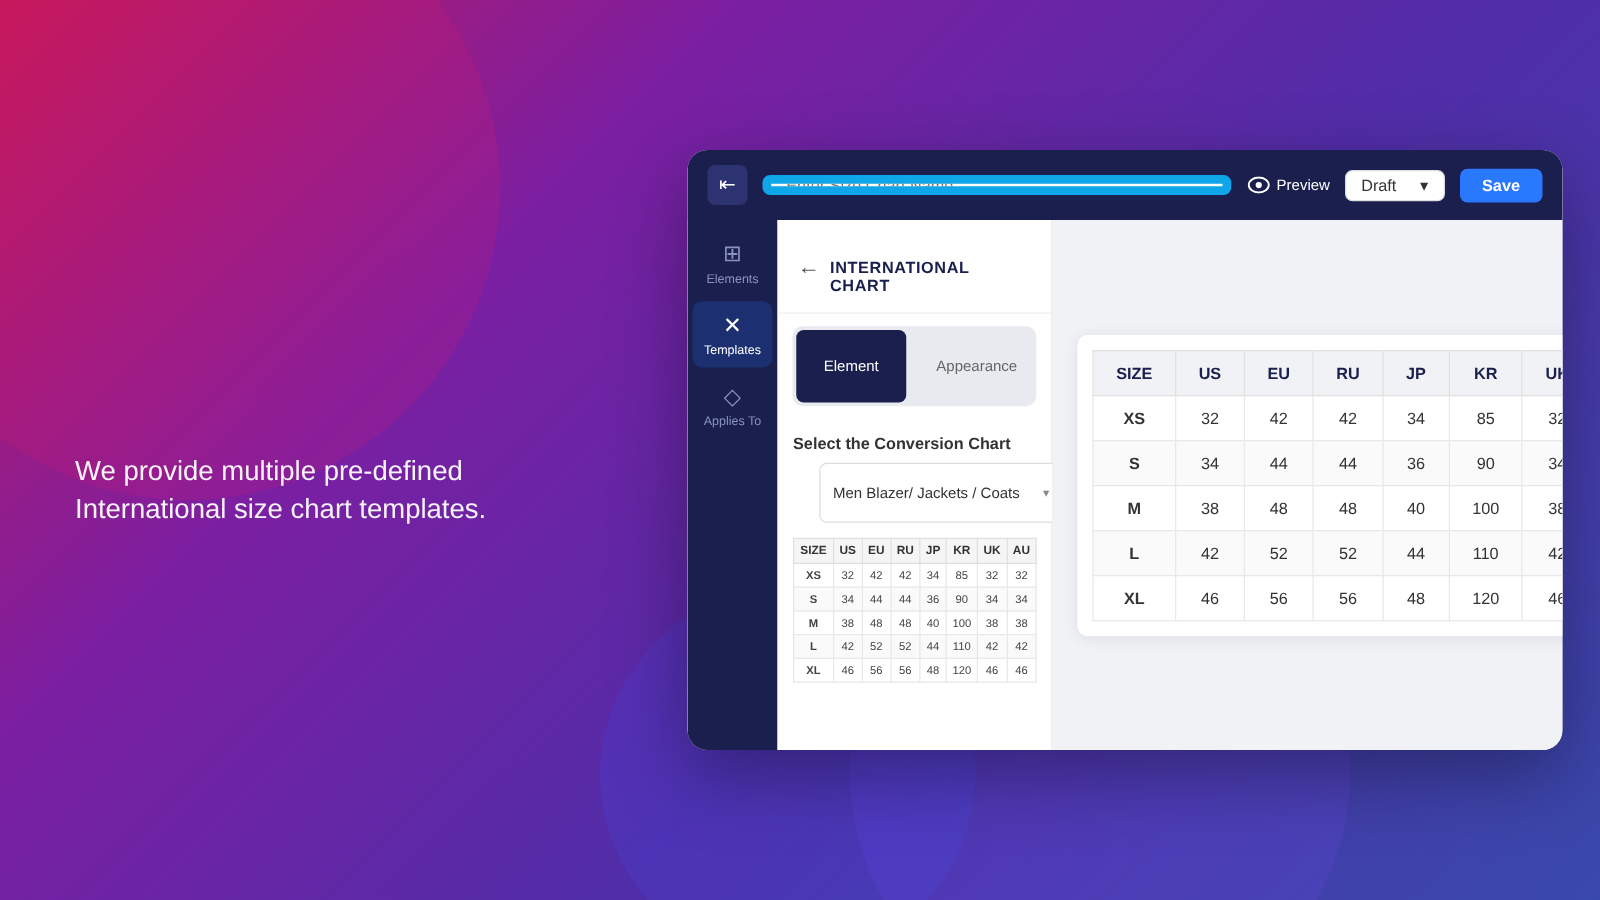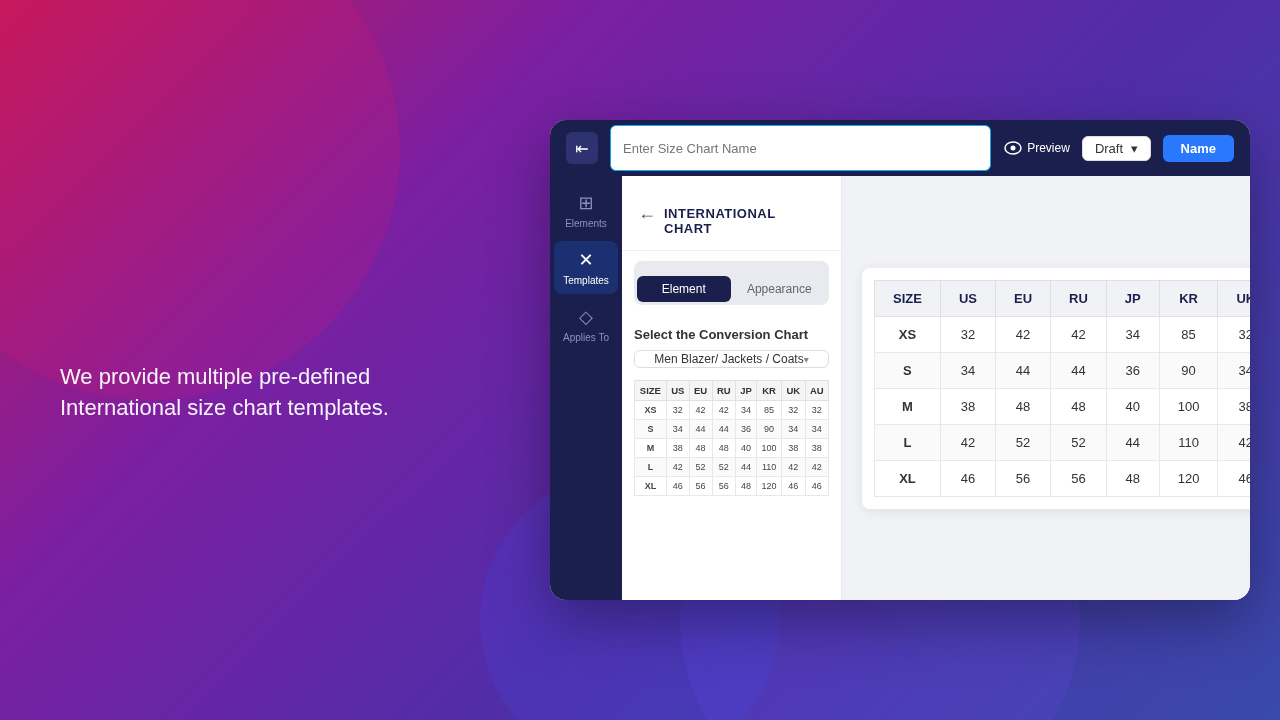--- a/index.html
+++ b/index.html
@@ -92,23 +92,23 @@
       border-radius: 6px;
       width: 32px; height: 32px;
       display: flex; align-items: center; justify-content: center;
       cursor: pointer;
       color: white;
       font-size: 16px;
     }
     .search-input {
       flex: 1;
       background: white;
-      border: 1px solid #0ea5e9;
+      border: 7px solid #0ea5e9;
       border-radius: 6px;
-      height: 46px;
+      height: 16px;
       padding: 0 12px;
       font-size: 13px;
       color: #999;
       outline: none;
     }
     .preview-btn {
       display: flex;
       align-items: center;
       gap: 4px;
       background: transparent;
@@ -122,21 +122,21 @@
       background: transparent;
       display: flex; align-items: center; justify-content: center;
     }
     .draft-btn {
       background: white;
       border: 1px solid #ddd;
       border-radius: 6px;
       padding: 4px 12px;
       font-size: 13px;
       cursor: pointer;
-      display: flex; align-items: center; gap: 8px;
+      display: flex; align-items: center; gap: 19px;
       color: #333;
     }
     .save-btn {
       background: #2979ff;
       border: none;
       border-radius: 6px;
       padding: 6px 18px;
       font-size: 13px;
       font-weight: 600;
       color: white;
@@ -221,29 +221,28 @@
     .toggle-tabs {
       display: flex;
       margin: 10px 12px;
       background: #e8eaf0;
       border-radius: 8px;
       padding: 3px;
       gap: 2px;
     }
     .toggle-tab {
       flex: 1;
-      padding: 6px;
+      padding: 22px;
       border: none;
       border-radius: 6px;
       font-size: 12px;
       font-weight: 500;
       cursor: pointer;
       background: transparent;
       color: #666;
-      margin-top: 12px;
     }
     .toggle-tab.active {
       background: #1a1f4e;
       color: white;
     }
 
     
     .panel-content {
       padding: 12px;
       overflow-y: auto;
@@ -253,27 +252,28 @@
       font-size: 13px;
       font-weight: 600;
       color: #333;
       margin-bottom: 8px;
     }
     .dropdown-select {
       width: 100%;
       background: white;
       border: 1px solid #ddd;
       border-radius: 6px;
-      padding: 1px 10px;
+      padding: 16px 10px;
       font-size: 12px;
       color: #333;
       display: flex;
       align-items: center;
-      justify-content: center;
-      cursor: pointer;
+      justify-content: space-between;
+      cursor: pointer;
+      margin-left: 21px;
     }
     .dropdown-arrow {
       color: #888;
       font-size: 10px;
     }
 
     
     .size-table-small {
       width: 100%;
       border-collapse: collapse;
@@ -370,21 +370,21 @@
           <circle cx="9" cy="7" r="2.5" fill="white"></circle>
         </svg>
       </span>
       <span>Preview</span>
     </button>
     <button class="draft-btn">
       <span>Draft</span>
       <span>▾</span>
     </button>
     <button class="save-btn">
-      <span>Name</span>
+      <span>Save</span>
     </button>
   </div>
 
   <div class="main-content">
 
     <div class="sidebar">
       <div class="sidebar-item">
         <span class="sidebar-icon">⊞</span>
         <span>Elements</span>
       </div>

